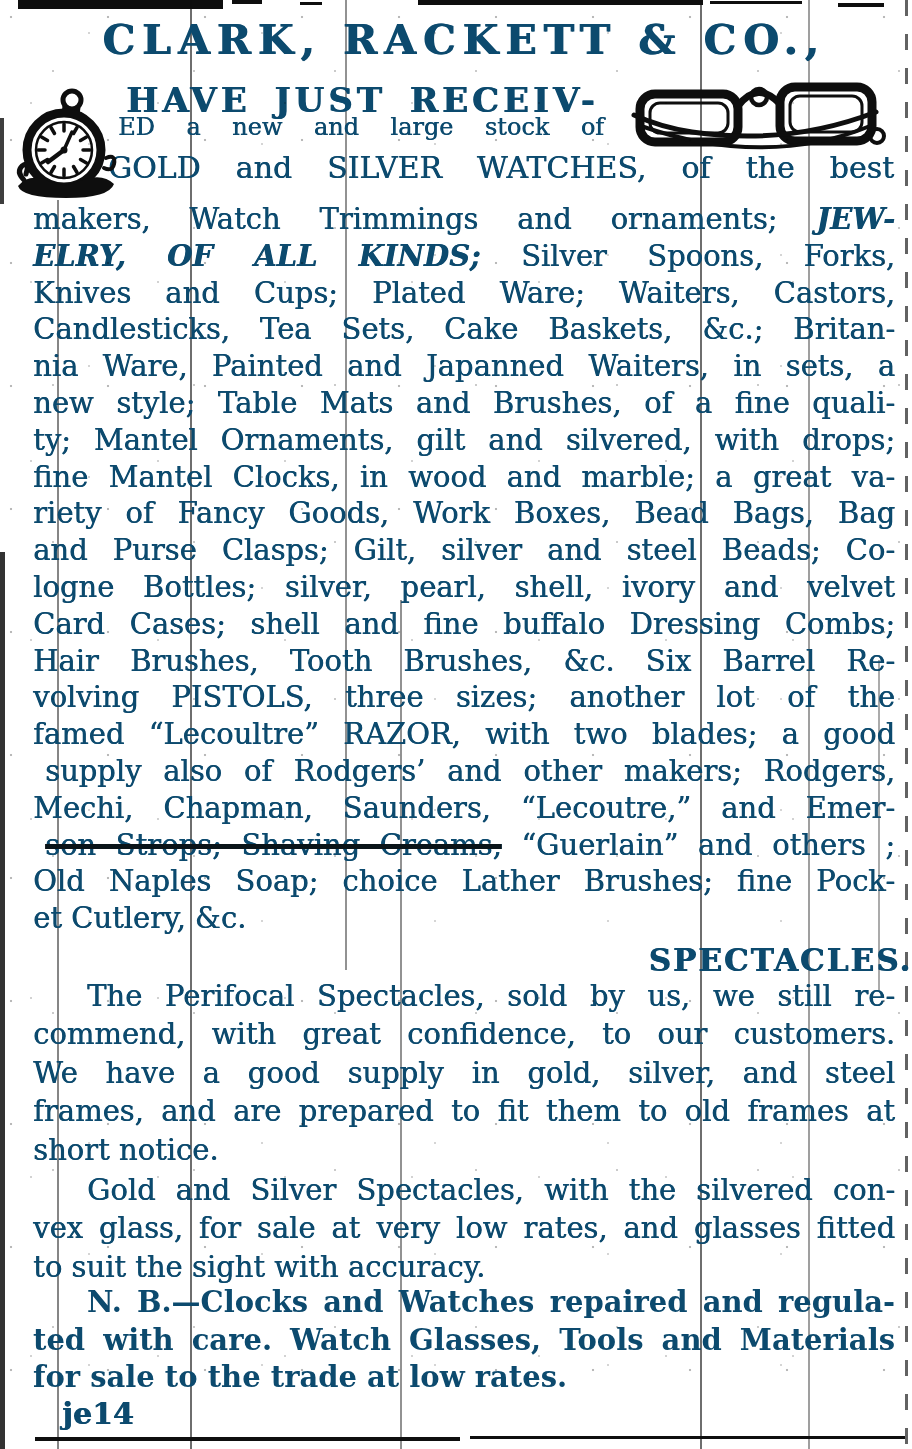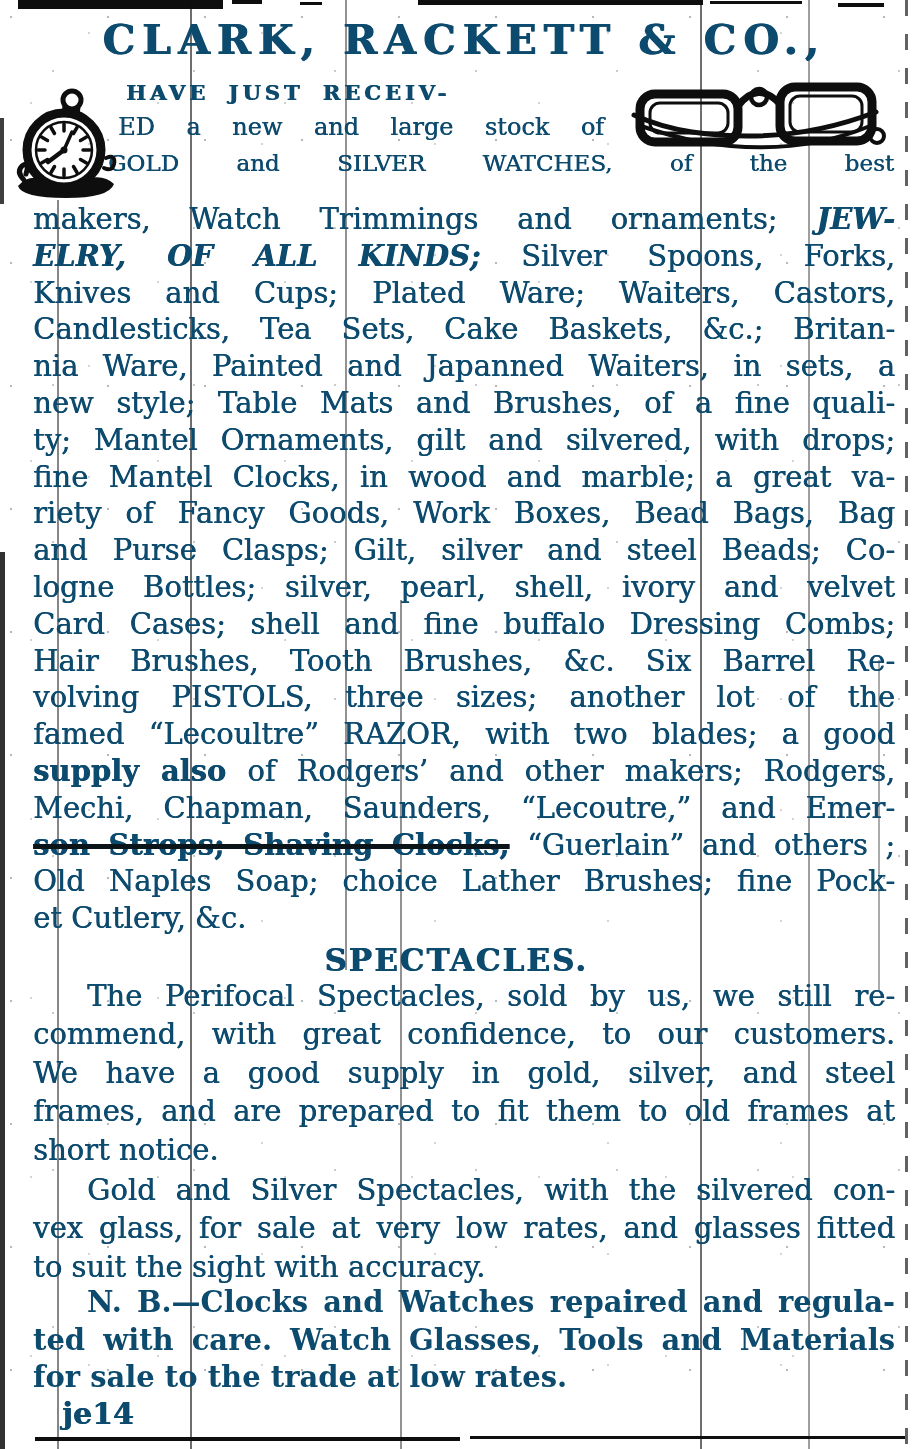--- a/index.html
+++ b/index.html
@@ -27,55 +27,55 @@
 
   #masthead{
     top:16px;left:0;width:912px;text-align:center;
     font-size:41px;font-weight:700;letter-spacing:7px;
     transform:translateX(8px);
     text-shadow:1px 0 0 currentColor;
     white-space:nowrap;
   }
   #intro-line1{
     top:80px;left:126px;
-    font-size:21px;font-weight:700;letter-spacing:4px;word-spacing:8px;
+    font-size:34px;font-weight:700;letter-spacing:4px;word-spacing:8px;
     text-shadow:.8px 0 0 currentColor;white-space:nowrap;
   }
   #intro-line2{
     top:113px;left:118px;width:486px;
     font-size:24px;text-align:justify;text-align-last:justify;
   }
   #intro-line3{
     top:150px;left:108px;width:786px;
-    font-size:23px;text-align:justify;text-align-last:justify;
+    font-size:30px;text-align:justify;text-align-last:justify;
   }
   #watch-figure{ top:86px;left:10px; }
   #spectacles-figure{ top:70px;left:628px; }
 
   .para{ left:33px;width:862px;font-size:29px; }
   .para .line{ text-align:justify;text-align-last:justify; }
   .para .line:last-child{ text-align-last:auto; }
   .para.ind .line:first-child{ text-indent:54px; }
   #para1{ top:201px;line-height:36.8px; }
   #para2{ top:977px;line-height:38.4px; }
   #para3{ top:1171px;line-height:38.4px; }
   #para4{ top:1284px;line-height:37.5px;font-weight:700; }
 
   #spectacles-heading{
-    top:942px;left:0;width:912px;text-align:center;
+    top:942px;left:0;width:912px;text-align:right;
     font-size:31px;font-weight:700;letter-spacing:2px;
     text-shadow:.8px 0 0 currentColor;
   }
   #dateline{
     top:1396px;left:62px;font-size:30px;font-weight:700;
     text-shadow:.6px 0 0 currentColor;
   }
 
   .it{ font-style:italic;font-weight:700; }
-  .sm{ font-weight:700;filter:blur(.35px); }
+  .sm{ font-weight:400;filter:blur(.35px);margin-left:12px; }
   .st{ text-decoration:line-through;text-decoration-thickness:5px;text-decoration-color:rgba(10,10,10,.85); }
 
   
   .hseg,.vrule{ position:absolute;background:#0e0e0e; }
   .vrule{ width:2px;opacity:.55; }
   #right-edge{
     position:absolute;top:0;left:905px;width:3px;height:1449px;opacity:.65;
     background:repeating-linear-gradient(180deg,#0e0e0e 0 16px,transparent 16px 34px);
   }
 </style>
@@ -166,21 +166,21 @@
       <div class="line"><span>fine Mantel Clocks, in wood and marble; a great va-</span></div>
       <div class="line"><span>riety of Fancy Goods, Work Boxes, Bead Bags, Bag</span></div>
       <div class="line"><span>and Purse Clasps; Gilt, silver and steel Beads; Co-</span></div>
       <div class="line"><span>logne Bottles; silver, pearl, shell, ivory and velvet</span></div>
       <div class="line"><span>Card Cases; shell and fine buffalo Dressing Combs;</span></div>
       <div class="line"><span>Hair Brushes, Tooth Brushes, &amp;c. Six Barrel Re-</span></div>
       <div class="line"><span>volving PISTOLS, three sizes; another lot of the</span></div>
       <div class="line"><span>famed “Lecoultre” RAZOR, with two blades; a good</span></div>
       <div class="line"><span class="sm">supply also</span><span> of Rodgers’ and other makers; Rodgers,</span></div>
       <div class="line"><span>Mechi, Chapman, Saunders, “Lecoutre,” and Emer-</span></div>
-      <div class="line"><span class="sm st">son Strops; Shaving Clocks,</span><span> “Guerlain” and others ;</span></div>
+      <div class="line"><span class="sm st">son Strops; Shaving Creams,</span><span> “Guerlain” and others ;</span></div>
       <div class="line"><span>Old Naples Soap; choice Lather Brushes; fine Pock-</span></div>
       <div class="line"><span>et Cutlery, &amp;c.</span></div>
     </div>
 
   <div id="spectacles-heading" class="blk">SPECTACLES.</div>
   <div id="para2" class="blk para ind ink">
       <div class="line"><span>The Perifocal Spectacles, sold by us, we still re-</span></div>
       <div class="line"><span>commend, with great confidence, to our customers.</span></div>
       <div class="line"><span>We have a good supply in gold, silver, and steel</span></div>
       <div class="line"><span>frames, and are prepared to fit them to old frames at</span></div>

